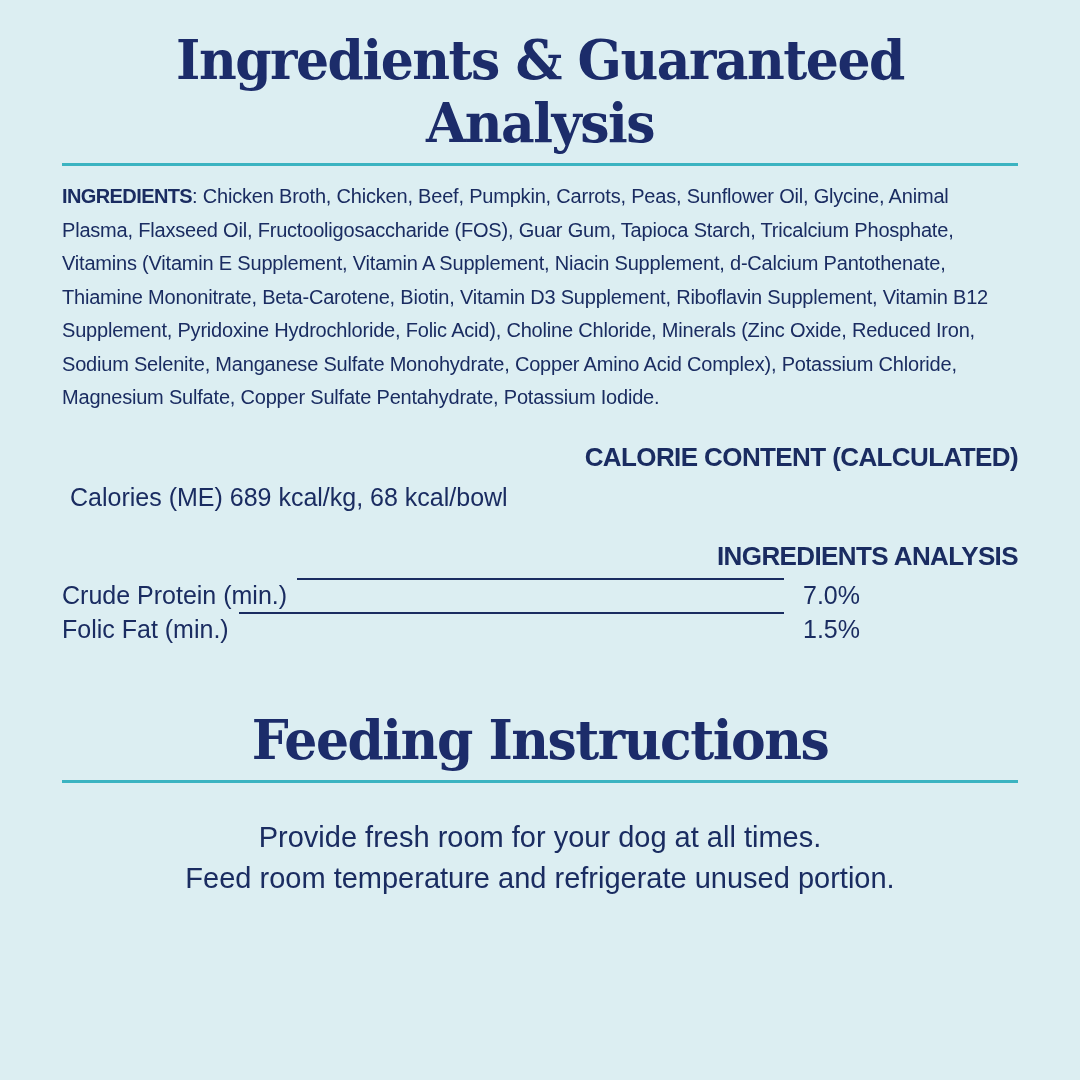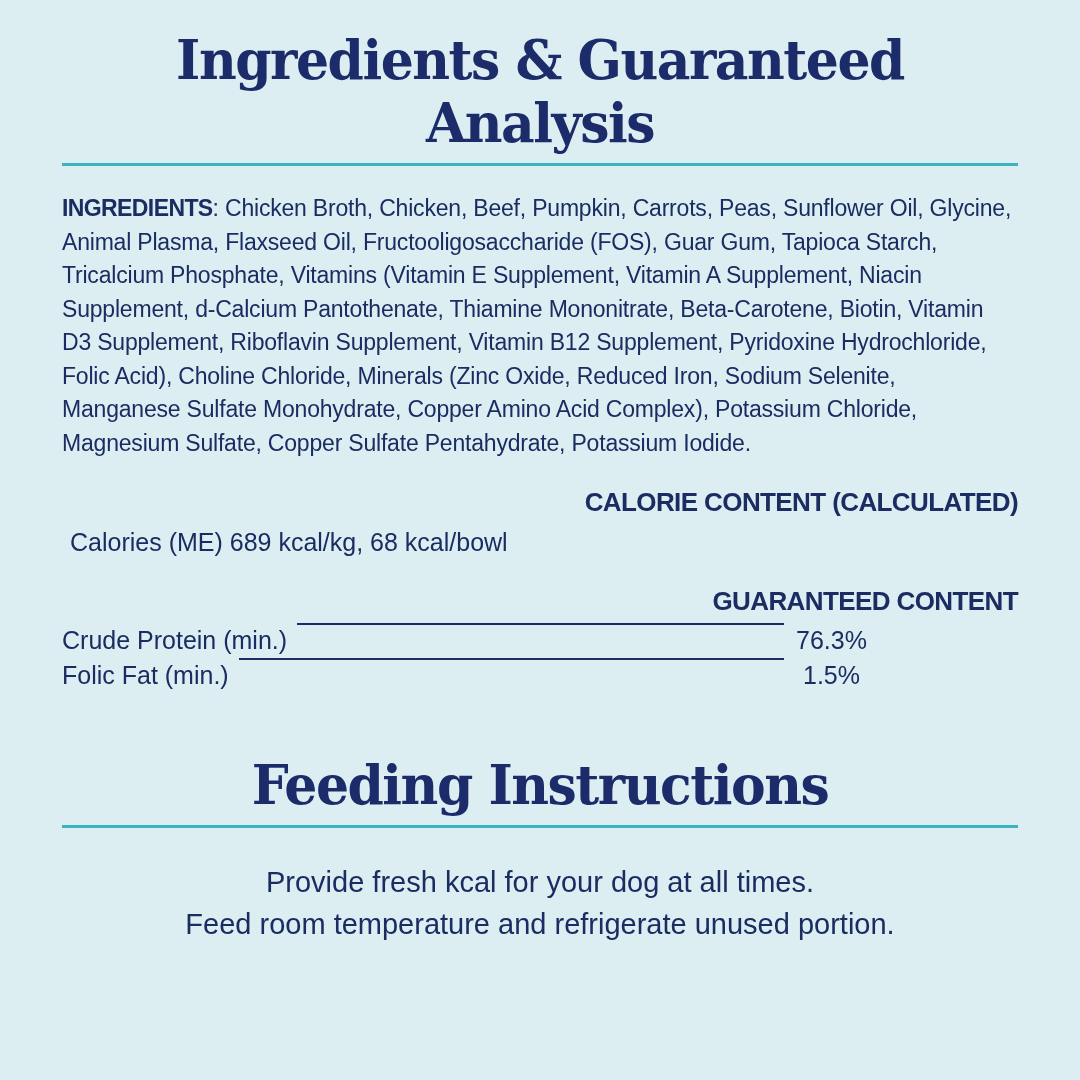--- a/index.html
+++ b/index.html
@@ -32,24 +32,24 @@
     transform: scaleY(1.04);
     transform-origin: center bottom;
   }
   .teal-rule {
     height: 3px;
     background: #3bb3c1;
     border: 0;
     margin: 0;
   }
   .ingredients {
-    font-size: 23px;
+    font-size: 20px;
     line-height: 33.5px;
     letter-spacing: -0.2px;
-    margin: 26px 0 0 0;
+    margin: 14px 0 0 0;
   }
   .cond-bold {
     font-weight: 700;
     letter-spacing: -0.6px;
   }
   .sub-heading {
     font-size: 26px;
     font-weight: 700;
     letter-spacing: -0.6px;
     margin: 27px 0 5px 0;
@@ -100,33 +100,33 @@
 <div class="page">
 
   <h1 class="big-title">Ingredients &amp; Guaranteed Analysis</h1>
   <div class="teal-rule"></div>
 
   <p class="ingredients"><span class="cond-bold">INGREDIENTS</span><span>: Chicken Broth, Chicken, Beef, Pumpkin, Carrots, Peas, Sunflower Oil, Glycine, Animal Plasma, Flaxseed Oil, Fructooligosaccharide (FOS), Guar Gum, Tapioca Starch, Tricalcium Phosphate, Vitamins (Vitamin E Supplement, Vitamin A Supplement, Niacin Supplement, d-Calcium Pantothenate, Thiamine Mononitrate, Beta-Carotene, Biotin, Vitamin D3 Supplement, Riboflavin Supplement, Vitamin B12 Supplement, Pyridoxine Hydrochloride, Folic Acid), Choline Chloride, Minerals (Zinc Oxide, Reduced Iron, Sodium Selenite, Manganese Sulfate Monohydrate, Copper Amino Acid Complex), Potassium Chloride, Magnesium Sulfate, Copper Sulfate Pentahydrate, Potassium Iodide.</span></p>
 
   <h2 class="sub-heading">CALORIE CONTENT (CALCULATED)</h2>
   <p class="calorie-line">Calories (ME) 689 kcal/kg, 68 kcal/bowl</p>
 
-  <h2 class="sub-heading">GUARANTEED CONTENT</h2>
+  <h2 class="sub-heading">INGREDIENTS ANALYSIS</h2>
 
   <div class="ga-table">
     <div class="ga-row">
       <span class="ga-label">Crude Protein (min.)</span>
       <span class="leader"></span>
-      <span class="ga-value">76.3%</span>
+      <span class="ga-value">7.0%</span>
     </div>
     <div class="ga-row">
       <span class="ga-label">Folic Fat (min.)</span>
       <span class="leader"></span>
       <span class="ga-value">1.5%</span>
     </div>
   </div>
 
   <h1 class="big-title feeding-title">Feeding Instructions</h1>
   <div class="teal-rule"></div>
 
-  <p class="feeding-text"><span>Provide fresh kcal for your dog at all times.</span><br><span>Feed room temperature and refrigerate unused portion.</span></p>
+  <p class="feeding-text"><span>Provide fresh room for your dog at all times.</span><br><span>Feed room temperature and refrigerate unused portion.</span></p>
 
 </div>
 
 </body></html>

